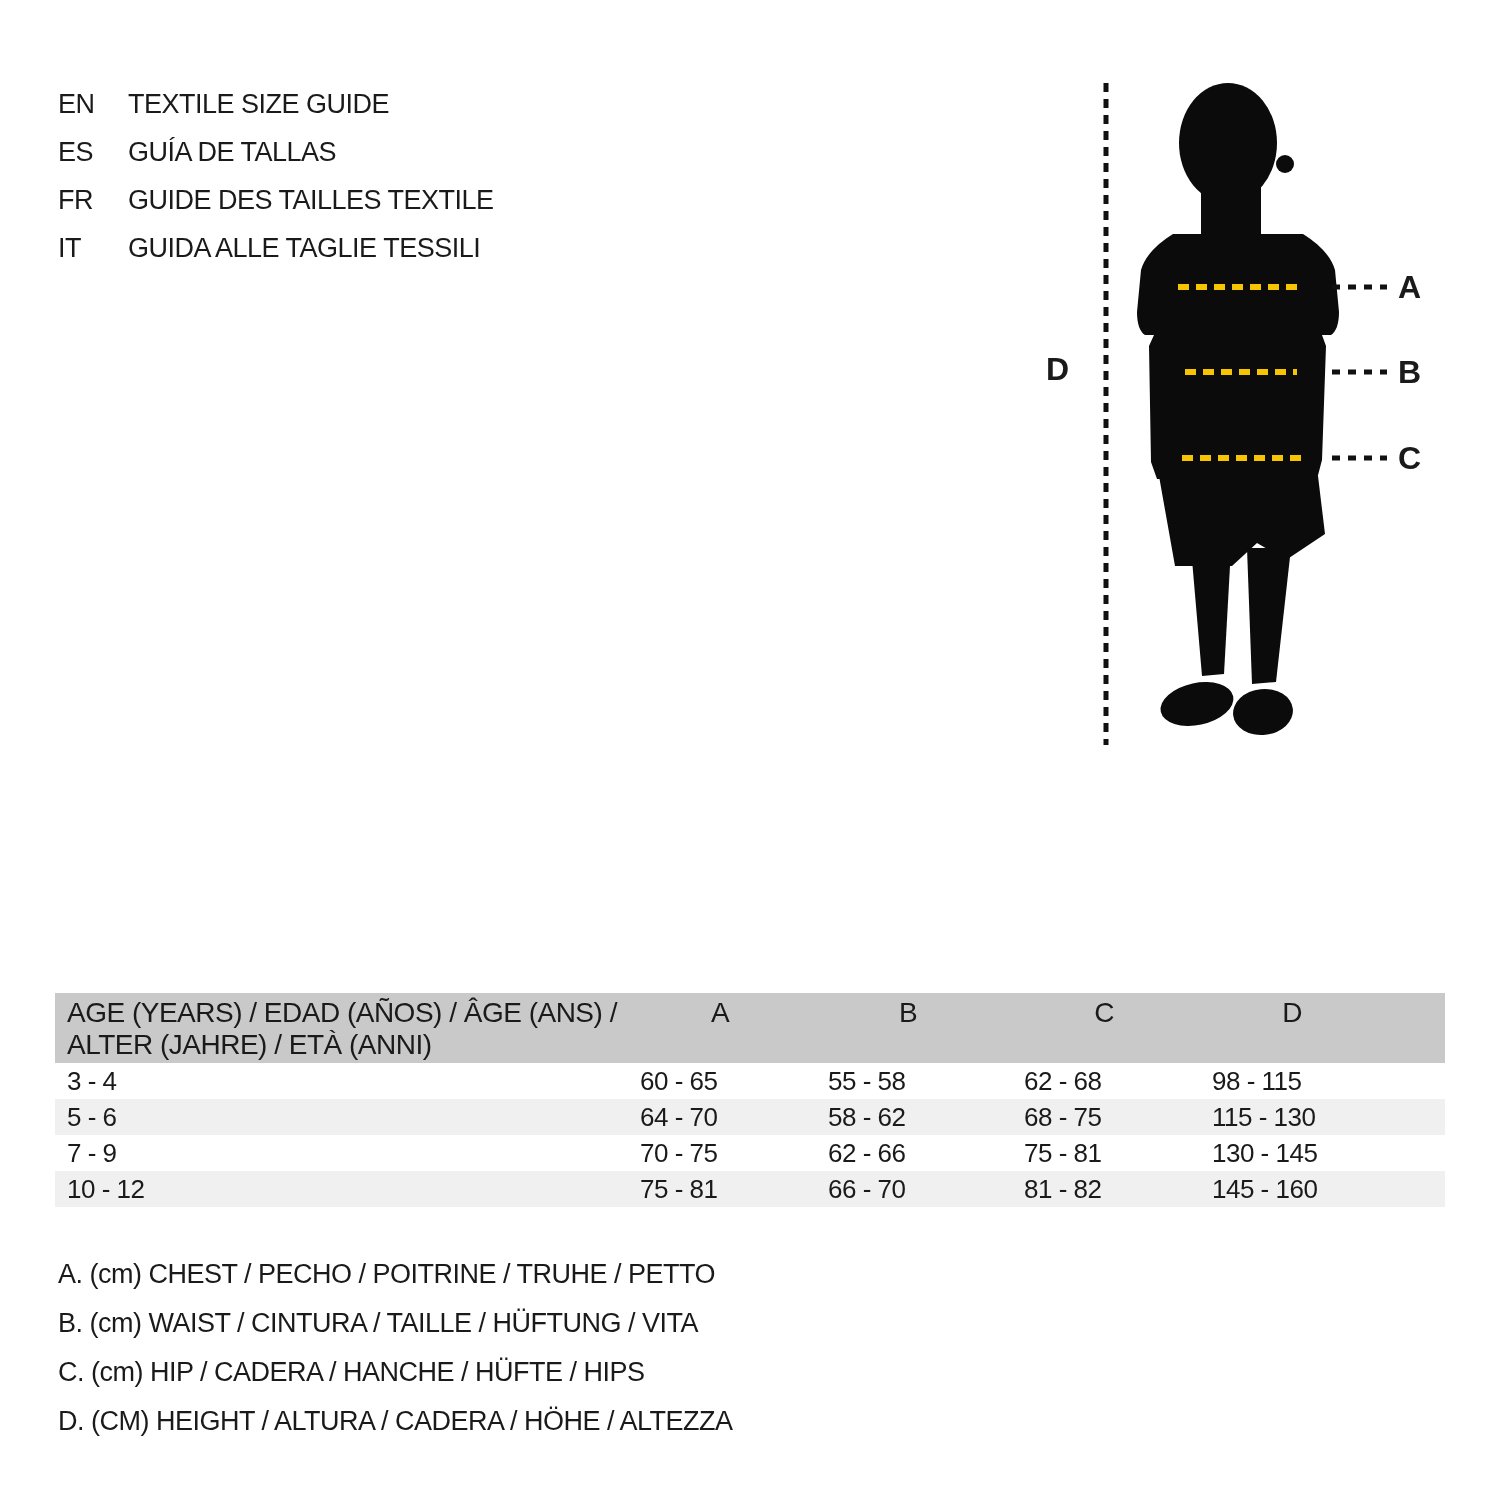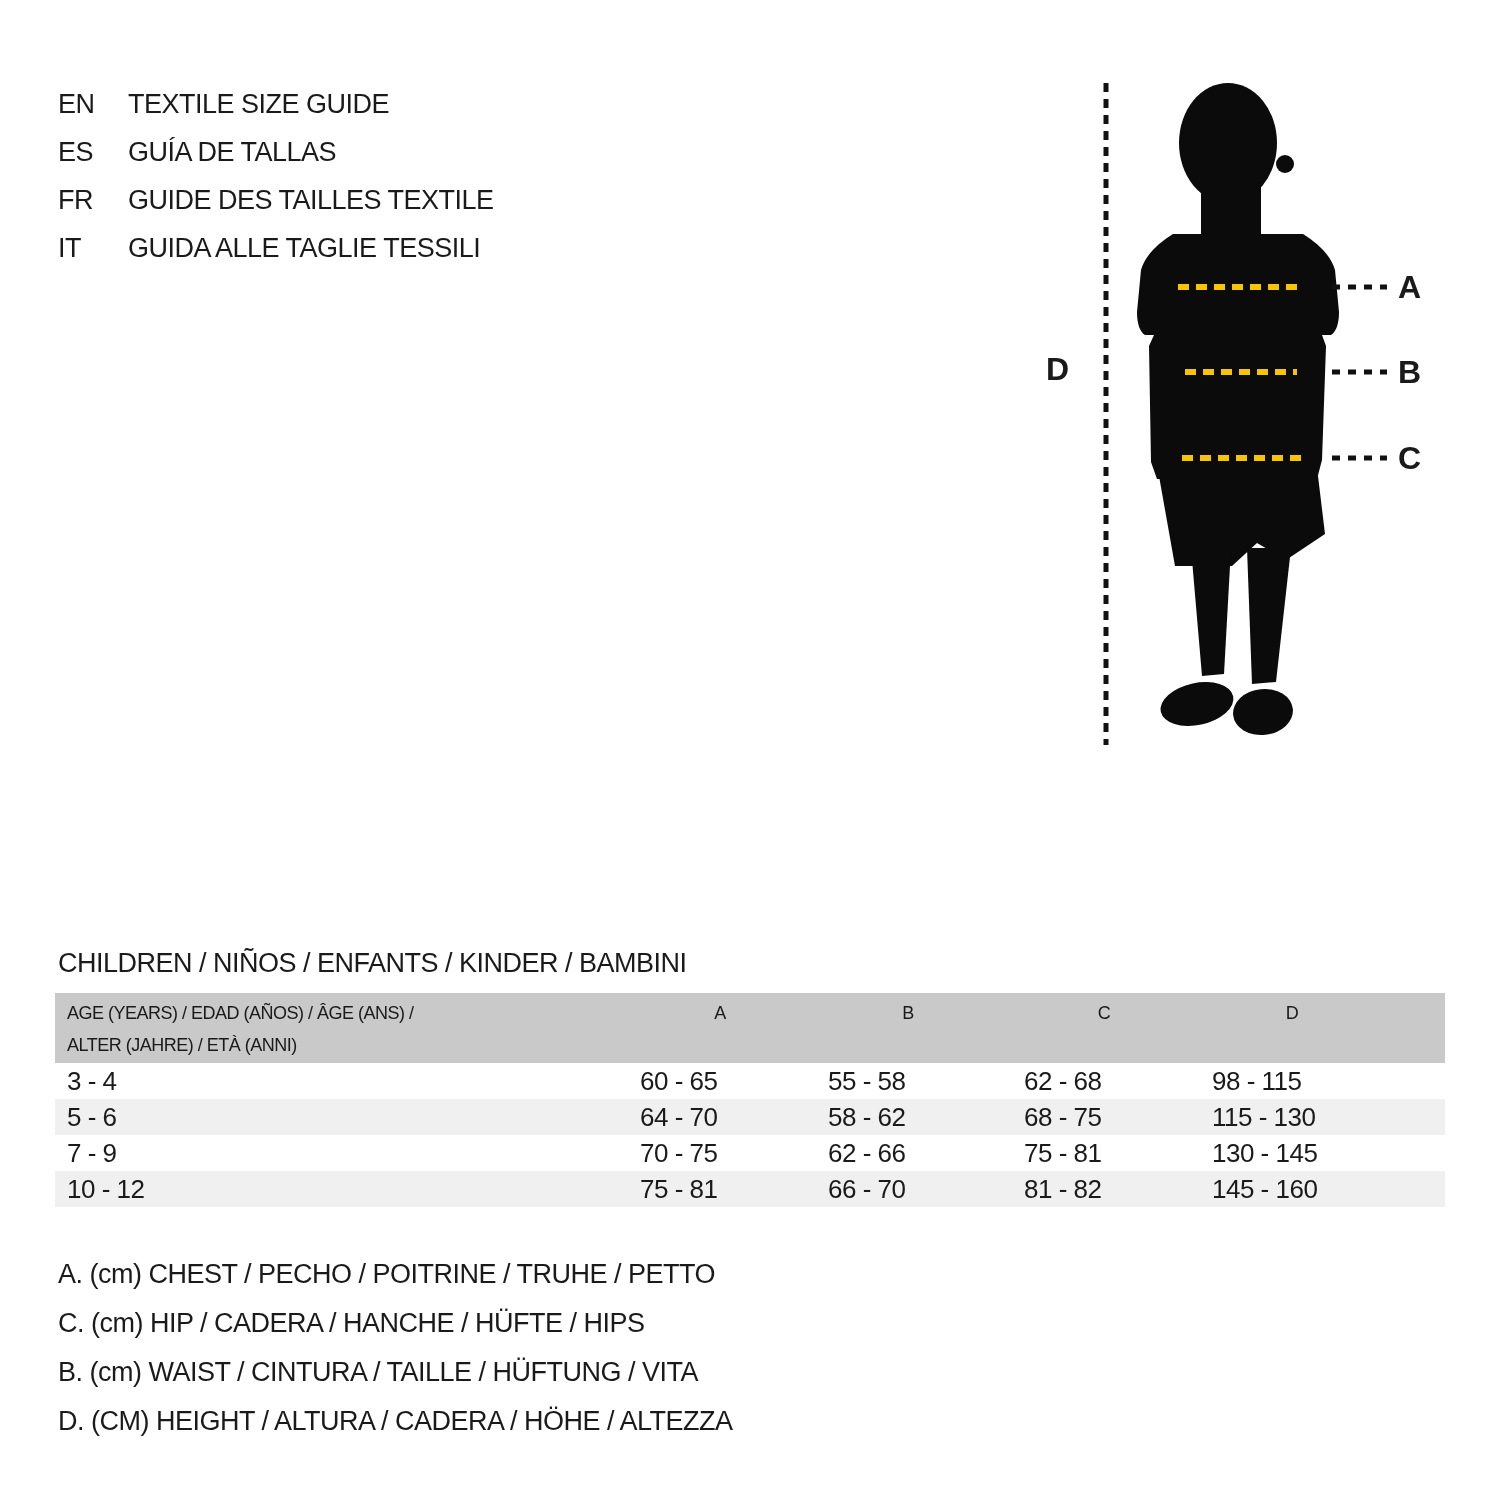--- a/index.html
+++ b/index.html
@@ -75,21 +75,21 @@
   .size-table {
     position: absolute;
     left: 55px;
     top: 993px;
     width: 1390px;
   }
   .table-header {
     position: relative;
     height: 70px;
     background: #c9c9c9;
-    font-size: 18px;
+    font-size: 28px;
     letter-spacing: -0.5px;
   }
   .age-header {
     position: absolute;
     left: 12px;
     top: 4px;
     line-height: 32px;
     white-space: nowrap;
   }
   .col-letter {
@@ -195,21 +195,20 @@
     <line x1="237" y1="209" x2="292" y2="209" stroke="#111111" stroke-width="5" stroke-dasharray="8 8"></line>
     <line x1="237" y1="294" x2="292" y2="294" stroke="#111111" stroke-width="5" stroke-dasharray="8 8"></line>
     <line x1="237" y1="380" x2="292" y2="380" stroke="#111111" stroke-width="5" stroke-dasharray="8 8"></line>
   </svg>
 
   <span class="measure-label label-a">A</span>
   <span class="measure-label label-b">B</span>
   <span class="measure-label label-c">C</span>
   <span class="measure-label label-d">D</span>
 
-  <div class="section-title">CHILDREN / NIÑOS / ENFANTS / KINDER / BAMBINI</div>
 
   <div class="size-table">
     <div class="table-header">
       <div class="age-header">
         <div>AGE (YEARS) / EDAD (AÑOS) / ÂGE (ANS) /</div>
         <div>ALTER (JAHRE) / ETÀ (ANNI)</div>
       </div>
       <span class="col-letter col-a">A</span>
       <span class="col-letter col-b">B</span>
       <span class="col-letter col-c">C</span>
@@ -241,18 +240,18 @@
       <span class="cell-age">10 - 12</span>
       <span class="cell-val col-a">75 - 81</span>
       <span class="cell-val col-b">66 - 70</span>
       <span class="cell-val col-c">81 - 82</span>
       <span class="cell-val col-d">145 - 160</span>
     </div>
   </div>
 
   <div class="legend">
     <div class="legend-line">A. (cm) CHEST / PECHO / POITRINE / TRUHE / PETTO</div>
+    <div class="legend-line">B. (cm) WAIST / CINTURA / TAILLE / HÜFTUNG / VITA</div>
     <div class="legend-line">C. (cm) HIP / CADERA / HANCHE / HÜFTE / HIPS</div>
-    <div class="legend-line">B. (cm) WAIST / CINTURA / TAILLE / HÜFTUNG / VITA</div>
     <div class="legend-line">D. (CM) HEIGHT / ALTURA / CADERA / HÖHE / ALTEZZA</div>
   </div>
 
 </div>
 
 </body></html>

